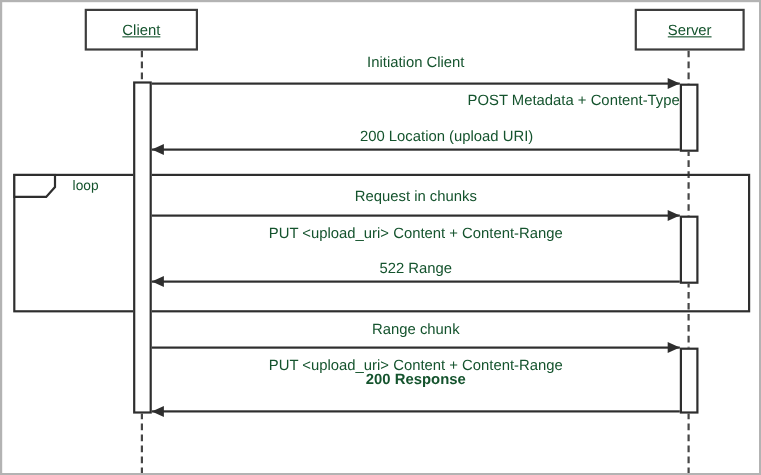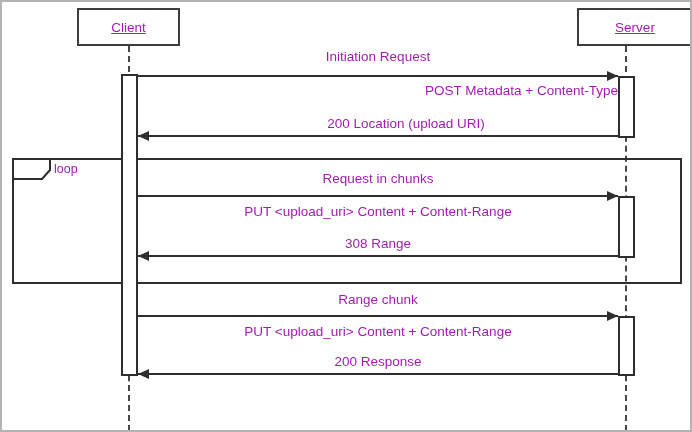--- a/index.html
+++ b/index.html
@@ -4,21 +4,21 @@
 <style>
   html, body { margin: 0; padding: 0; background: #ffffff; }
   #stage {
     position: relative;
     width: 692px;
     height: 432px;
     box-sizing: border-box;
     border: 2px solid #b3b3b3;
     background: #ffffff;
     font-family: "Liberation Sans", "DejaVu Sans", sans-serif;
-    color: #a21caf;
+    color: #14532d;
     overflow: hidden;
   }
   
   .actor {
     position: absolute;
     box-sizing: border-box;
     border: 2px solid #3d3d3d;
     background: #ffffff;
     display: flex;
     align-items: center;
@@ -104,52 +104,52 @@
 <body>
 
 <div id="stage">
 
   <div class="lifeline" style="left:126px; top:44px; height:385px;"></div>
   <div class="lifeline" style="left:623px; top:44px; height:385px;"></div>
 
   <div class="actor" style="left:75px; top:6px; width:103px; height:38px;">
     <span>Client</span>
   </div>
-  <div class="actor" style="left:575px; top:6px; width:116px; height:38px;">
+  <div class="actor" style="left:575px; top:6px; width:100px; height:38px;">
     <span>Server</span>
   </div>
 
   <div class="frame" style="left:10px; top:156px; width:670px; height:126px;"></div>
   <svg class="frame-label-svg" style="left:10px; top:156px;" width="42" height="23" viewBox="0 0 42 23">
     <path d="M1,1 H38 V12 L30,21 H1 Z" fill="#ffffff" stroke="#2e2e2e" stroke-width="2"></path>
   </svg>
-  <span class="frame-label-text" style="left:20px; top:160px;padding-left:32px;">loop</span>
+  <span class="frame-label-text" style="left:32px; top:160px;padding-left:32px;">loop</span>
 
   <div class="activation" style="left:119px; top:72px; height:302px;"></div>
   <div class="activation" style="left:616px; top:74px; height:62px;"></div>
   <div class="activation" style="left:616px; top:194px; height:62px;"></div>
   <div class="activation" style="left:616px; top:314px; height:60px;"></div>
 
-  <div class="msg-label" style="top:46px;">Initiation Request</div>
+  <div class="msg-label" style="top:46px;">Initiation Client</div>
   <div class="msg-line" style="top:73px;"></div>
   <div class="arrow-right" style="top:69px;"></div>
   <div class="msg-label" style="top:80px;text-align:right;">POST Metadata + Content-Type</div>
   <div class="msg-label" style="top:113px;padding-left:28px;">200 Location (upload URI)</div>
   <div class="msg-line" style="top:133px;"></div>
   <div class="arrow-left" style="top:129px;"></div>
 
   <div class="msg-label" style="top:168px;">Request in chunks</div>
   <div class="msg-line" style="top:193px;"></div>
   <div class="arrow-right" style="top:189px;"></div>
   <div class="msg-label" style="top:201px;">PUT &lt;upload_uri&gt; Content + Content-Range</div>
-  <div class="msg-label" style="top:233px;">308 Range</div>
+  <div class="msg-label" style="top:233px;">522 Range</div>
   <div class="msg-line" style="top:253px;"></div>
   <div class="arrow-left" style="top:249px;"></div>
 
   <div class="msg-label" style="top:289px;">Range chunk</div>
   <div class="msg-line" style="top:313px;"></div>
   <div class="arrow-right" style="top:309px;"></div>
   <div class="msg-label" style="top:321px;">PUT &lt;upload_uri&gt; Content + Content-Range</div>
-  <div class="msg-label" style="top:351px;">200 Response</div>
+  <div class="msg-label" style="top:334px;font-weight:bold;">200 Response</div>
   <div class="msg-line" style="top:371px;"></div>
   <div class="arrow-left" style="top:367px;"></div>
 
 </div>
 
 </body></html>

